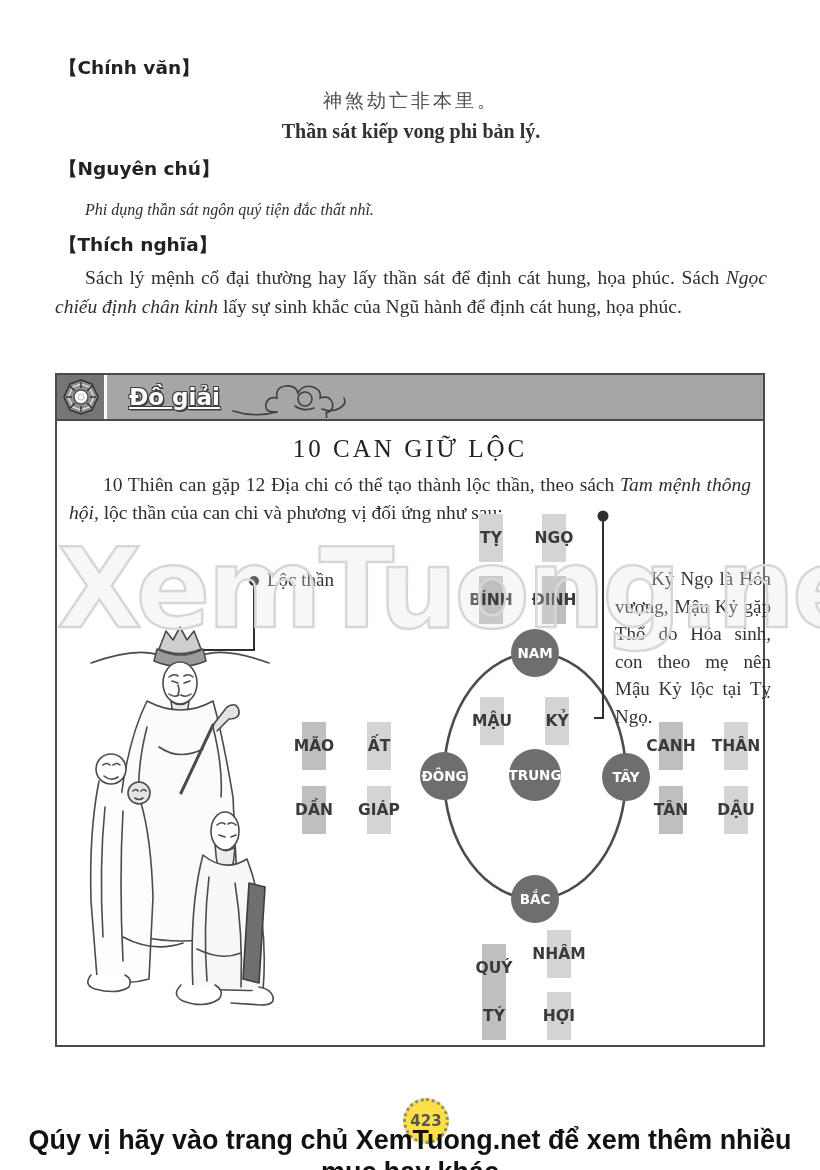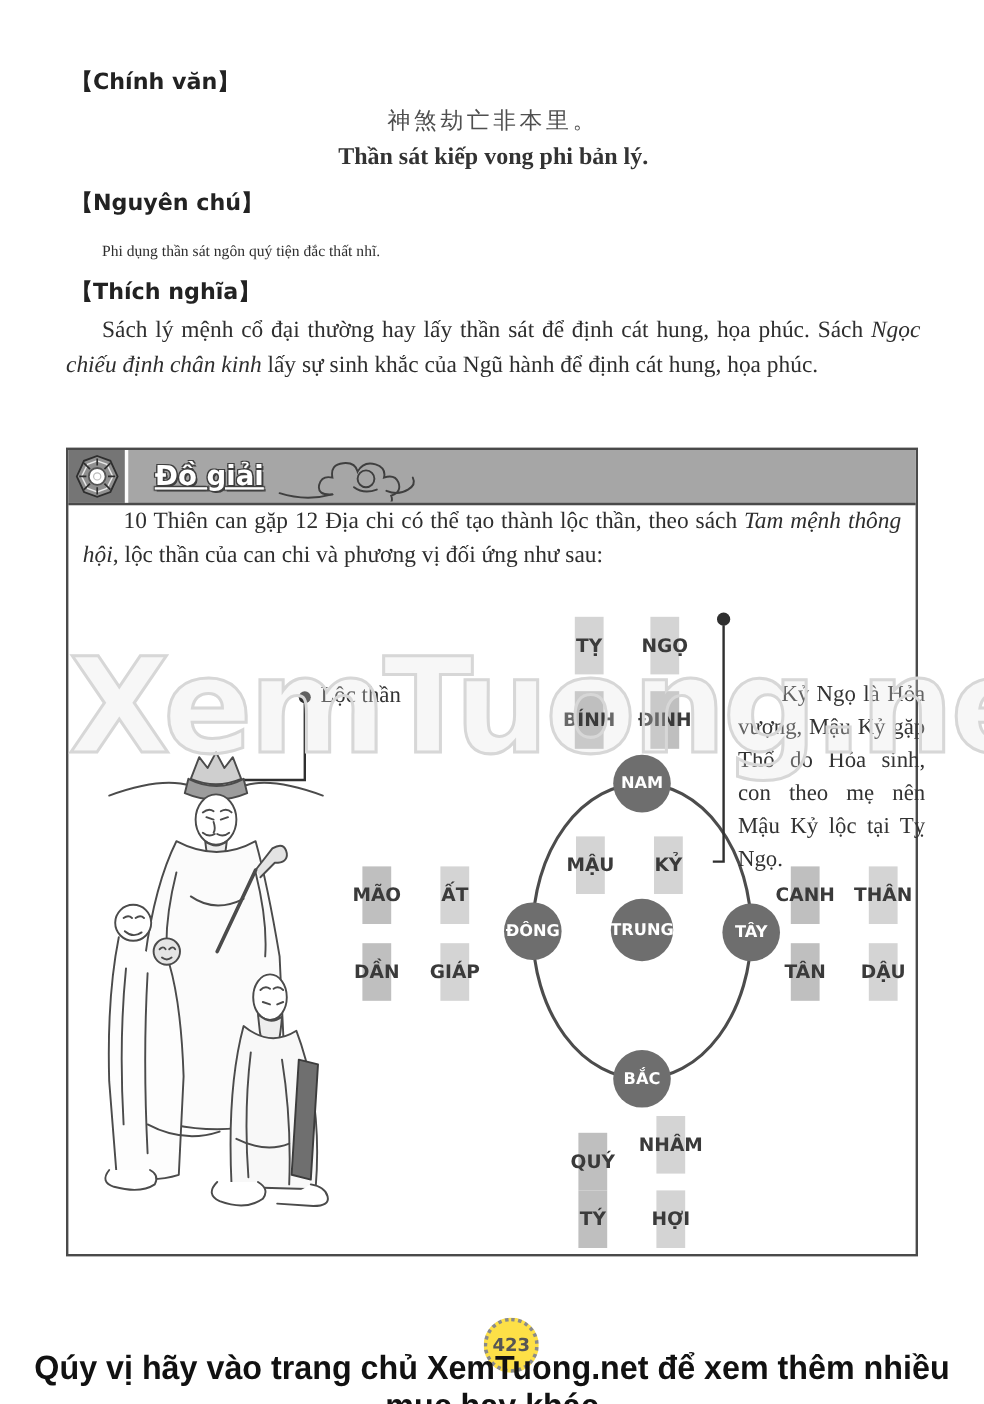--- a/index.html
+++ b/index.html
@@ -6,21 +6,21 @@
   .page{position:relative;width:820px;height:1170px;background:#ffffff;margin:0 auto;
         font-family:"Liberation Serif",serif;color:#2e2e2e;overflow:hidden;}
 
   
   .article{position:absolute;left:55px;top:42px;width:712px;}
   .para{font-size:19.5px;line-height:29px;text-align:justify;margin:0;}
   .section-head{font-family:"DejaVu Sans",sans-serif;font-weight:bold;font-size:18.5px;
                 color:#222;margin:13px 0 4px 4px;}
   .chinese{text-align:center;font-size:19px;letter-spacing:3px;color:#4f4f4f;margin:8px 0 2px;}
   .verse-vn{text-align:center;font-weight:bold;font-size:20px;margin:6px 0 0;color:#333;}
-  .italic-note{font-size:13px;margin:20px 0 0;text-indent:30px;}
+  .italic-note{font-style:italic;font-size:16px;margin:20px 0 0;text-indent:30px;}
   .para-indent{text-indent:30px;margin-top:6px;}
 
   
   .frame{position:absolute;left:55px;top:373px;width:710px;height:674px;
          border:2.5px solid #4a4a4a;box-sizing:border-box;background:#fff;}
   .frame-header{position:relative;height:44px;background:#a6a6a6;
                 border-bottom:2px solid #4a4a4a;display:flex;align-items:center;}
   .bagua{width:47px;height:44px;background:#757575;flex:0 0 auto;border-right:3px solid #fdfdfd;
          display:flex;align-items:center;justify-content:center;}
   .frame-title{color:#fff;font-family:"DejaVu Sans",sans-serif;font-weight:bold;font-size:23px;
@@ -100,20 +100,21 @@
         <g fill="none" stroke="#3f3f3f" stroke-width="1.6" stroke-linecap="round">
           <path d="M8 33 q22 7 44 1"></path>
           <path d="M52 34 q-13 1 -11 -8 q2 -8 11 -6 q-2 -11 9 -12 q10 -1 12 7 q5 -9 15 -6 q9 3 7 11 q9 -3 12 4 q3 8 -6 11 q3 8 -8 9 q-20 4 -41 -2"></path>
           <circle cx="80" cy="21" r="7"></circle>
           <path d="M70 28 q8 6 19 2"></path>
           <path d="M97 31 q10 4 18 -1 q7 -4 4 -10"></path>
         </g>
       </svg>
     </div>
 
+    <h2 class="frame-heading">10 CAN GIỮ LỘC</h2>
     <p class="frame-intro"><span>10 Thiên can gặp 12 Địa chi có thể tạo thành lộc thần, theo sách </span><em>Tam mệnh thông hội</em><span>, lộc thần của can chi và phương vị đối ứng như sau:</span></p>
 
     <svg class="overlay-svg" width="706" height="666" viewBox="0 0 706 666">
       <ellipse cx="478" cy="401" rx="91" ry="123" fill="none" stroke="#4c4c4c" stroke-width="2.6"></ellipse>
 
       <circle cx="197" cy="206" r="5" fill="#2f2f2f"></circle>
       <polyline points="197,210 197,275 137,275" fill="none" stroke="#2f2f2f" stroke-width="2"></polyline>
 
       <circle cx="546" cy="141" r="5.5" fill="#2f2f2f"></circle>
       <polyline points="546,146 546,343 537,343" fill="none" stroke="#2f2f2f" stroke-width="2"></polyline>

